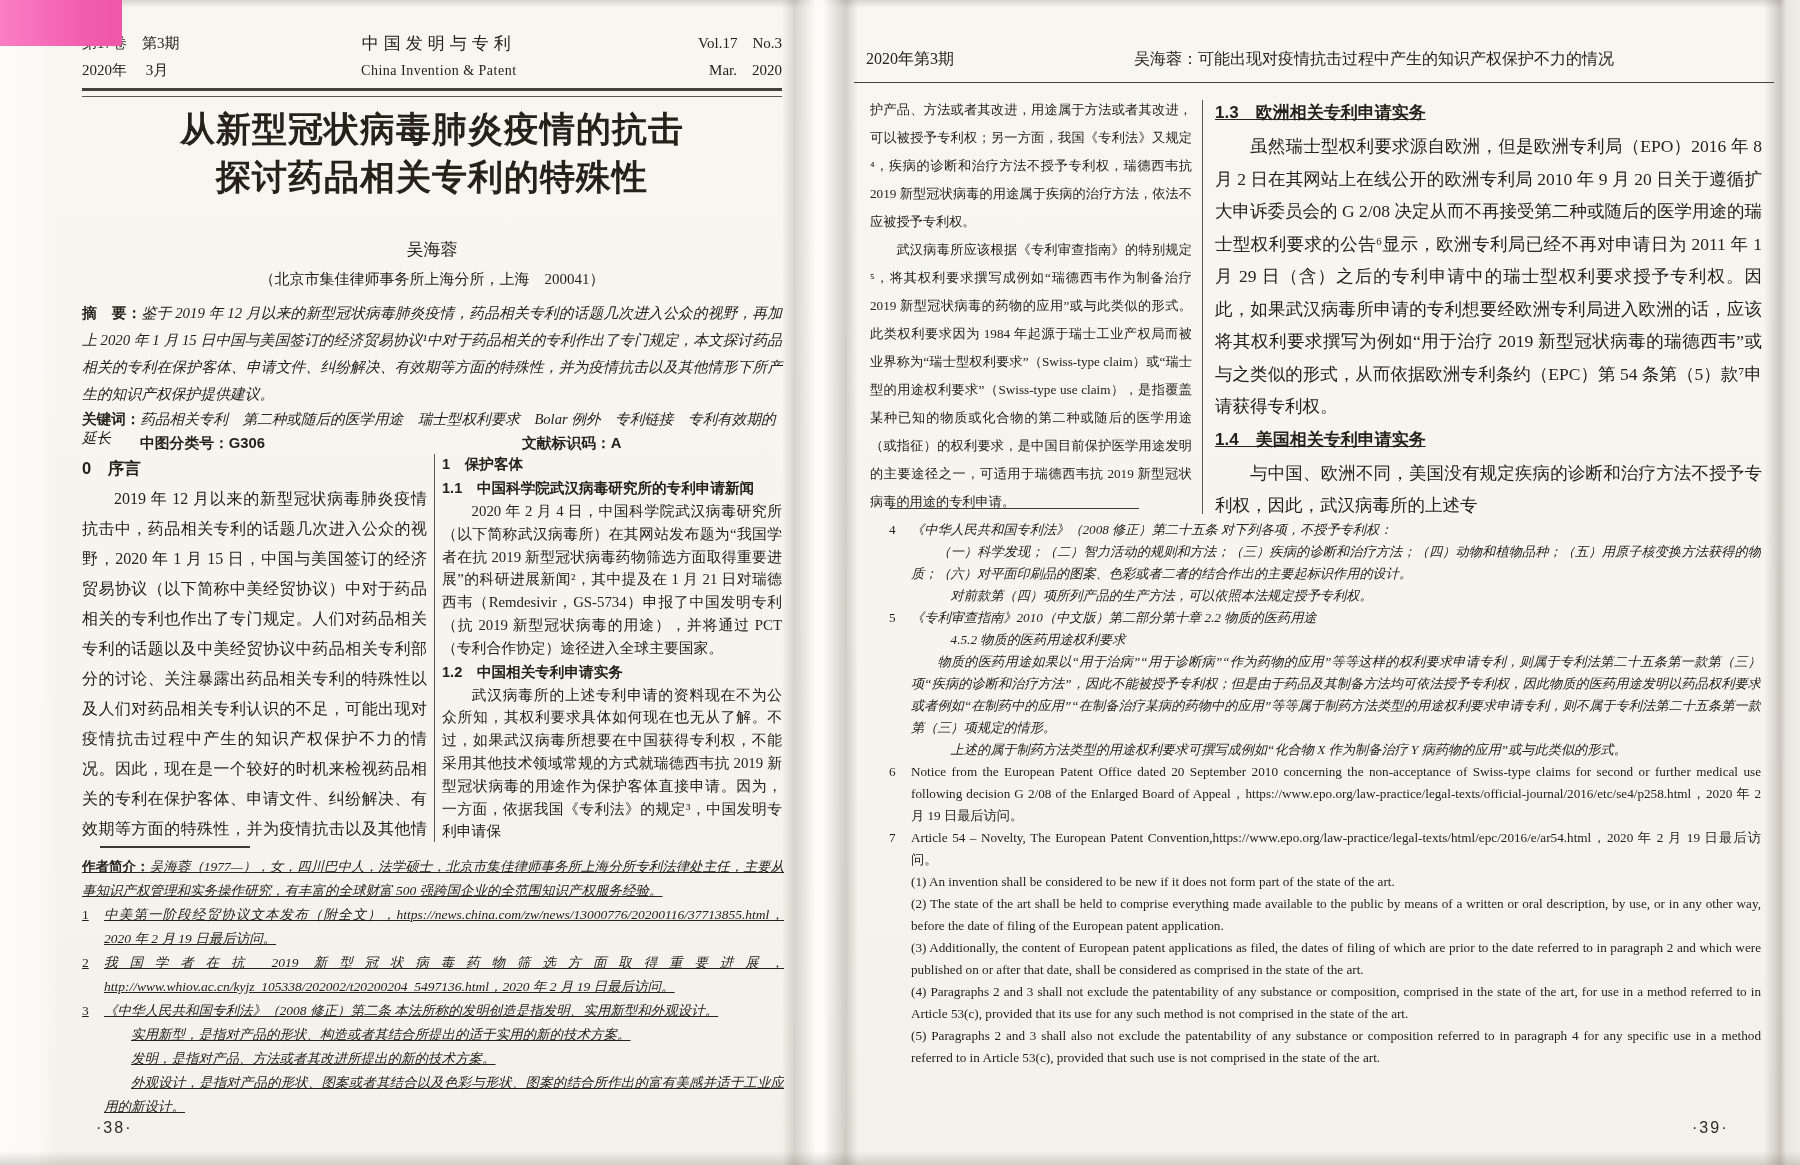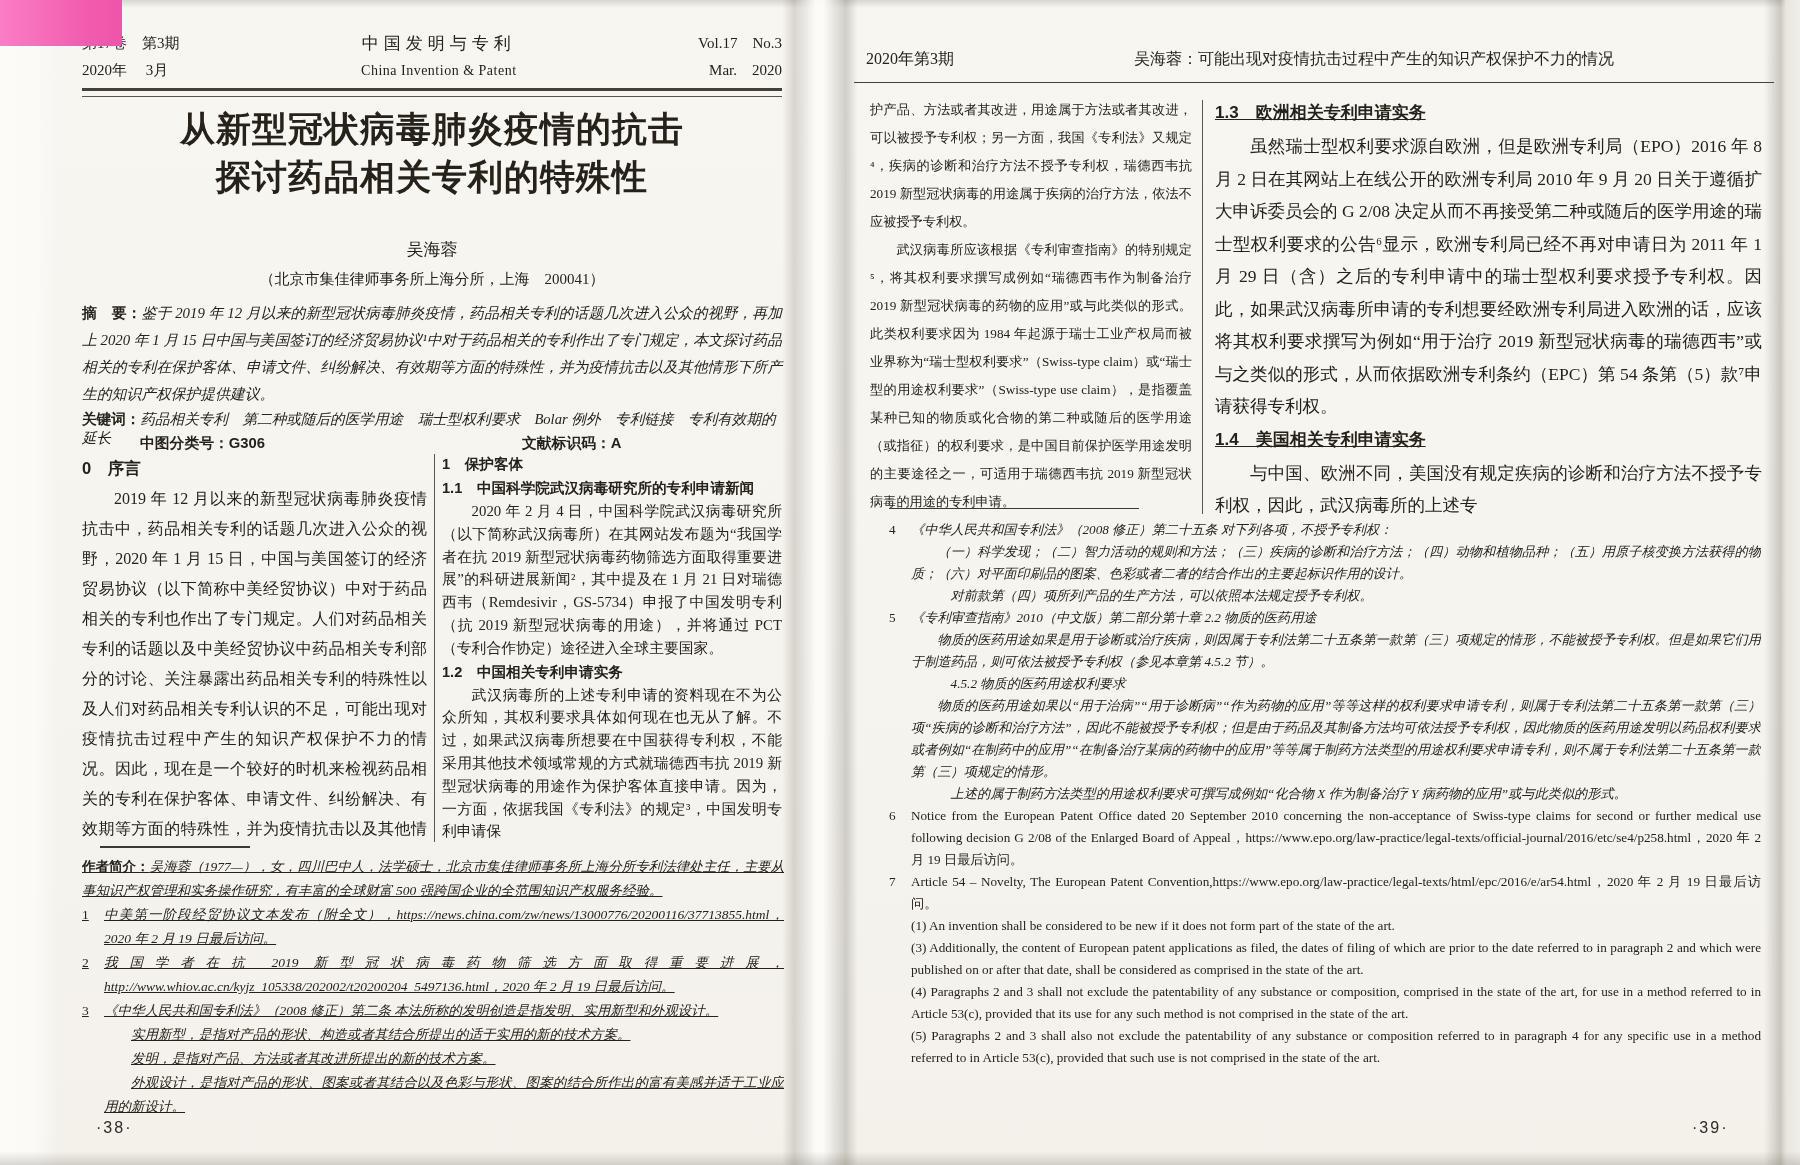--- a/index.html
+++ b/index.html
@@ -193,37 +193,37 @@
         <div class="fn-body kai">
           <p>《中华人民共和国专利法》（2008 修正）第二十五条 对下列各项，不授予专利权：</p>
           <p class="ind2">（一）科学发现；（二）智力活动的规则和方法；（三）疾病的诊断和治疗方法；（四）动物和植物品种；（五）用原子核变换方法获得的物质；（六）对平面印刷品的图案、色彩或者二者的结合作出的主要起标识作用的设计。</p>
           <p class="ind3">对前款第（四）项所列产品的生产方法，可以依照本法规定授予专利权。</p>
         </div>
       </div>
       <div class="fn">
         <span class="fn-num">5</span>
         <div class="fn-body kai">
           <p>《专利审查指南》2010（中文版）第二部分第十章 2.2 物质的医药用途</p>
-          <p class="ind2">物质的医药用途如果是用于诊断或治疗疾病，则因属于专利法第二十五条第一款第（三）项规定的情形，不能被授予专利权。但是如果它们用于制造药品，则可依法被授予专利权（参见本章第 4.5.2 节）。</p>
           <p class="ind3">4.5.2 物质的医药用途权利要求</p>
           <p class="ind2">物质的医药用途如果以“用于治病”“用于诊断病”“作为药物的应用”等等这样的权利要求申请专利，则属于专利法第二十五条第一款第（三）项“疾病的诊断和治疗方法”，因此不能被授予专利权；但是由于药品及其制备方法均可依法授予专利权，因此物质的医药用途发明以药品权利要求或者例如“在制药中的应用”“在制备治疗某病的药物中的应用”等等属于制药方法类型的用途权利要求申请专利，则不属于专利法第二十五条第一款第（三）项规定的情形。</p>
           <p class="ind3">上述的属于制药方法类型的用途权利要求可撰写成例如“化合物 X 作为制备治疗 Y 病药物的应用”或与此类似的形式。</p>
         </div>
       </div>
       <div class="fn">
         <span class="fn-num">6</span>
         <div class="fn-body en">
           <p>Notice from the European Patent Office dated 20 September 2010 concerning the non-acceptance of Swiss-type claims for second or further medical use following decision G 2/08 of the Enlarged Board of Appeal，https://www.epo.org/law-practice/legal-texts/official-journal/2016/etc/se4/p258.html，2020 年 2 月 19 日最后访问。</p>
         </div>
       </div>
       <div class="fn">
         <span class="fn-num">7</span>
         <div class="fn-body en">
           <p>Article 54 – Novelty, The European Patent Convention,https://www.epo.org/law-practice/legal-texts/html/epc/2016/e/ar54.html，2020 年 2 月 19 日最后访问。</p>
           <p>(1) An invention shall be considered to be new if it does not form part of the state of the art.</p>
+          <p>(2) The state of the art shall be held to comprise everything made available to the public by means of a written or oral description, by use, or in any other way, before the date of filing of the European patent application.</p>
           <p>(3) Additionally, the content of European patent applications as filed, the dates of filing of which are prior to the date referred to in paragraph 2 and which were published on or after that date, shall be considered as comprised in the state of the art.</p>
           <p>(4) Paragraphs 2 and 3 shall not exclude the patentability of any substance or composition, comprised in the state of the art, for use in a method referred to in Article 53(c), provided that its use for any such method is not comprised in the state of the art.</p>
           <p>(5) Paragraphs 2 and 3 shall also not exclude the patentability of any substance or composition referred to in paragraph 4 for any specific use in a method referred to in Article 53(c), provided that such use is not comprised in the state of the art.</p>
         </div>
       </div>
     </div>
 
     <div class="pn pn-right">·39·</div>
   </section>
 

